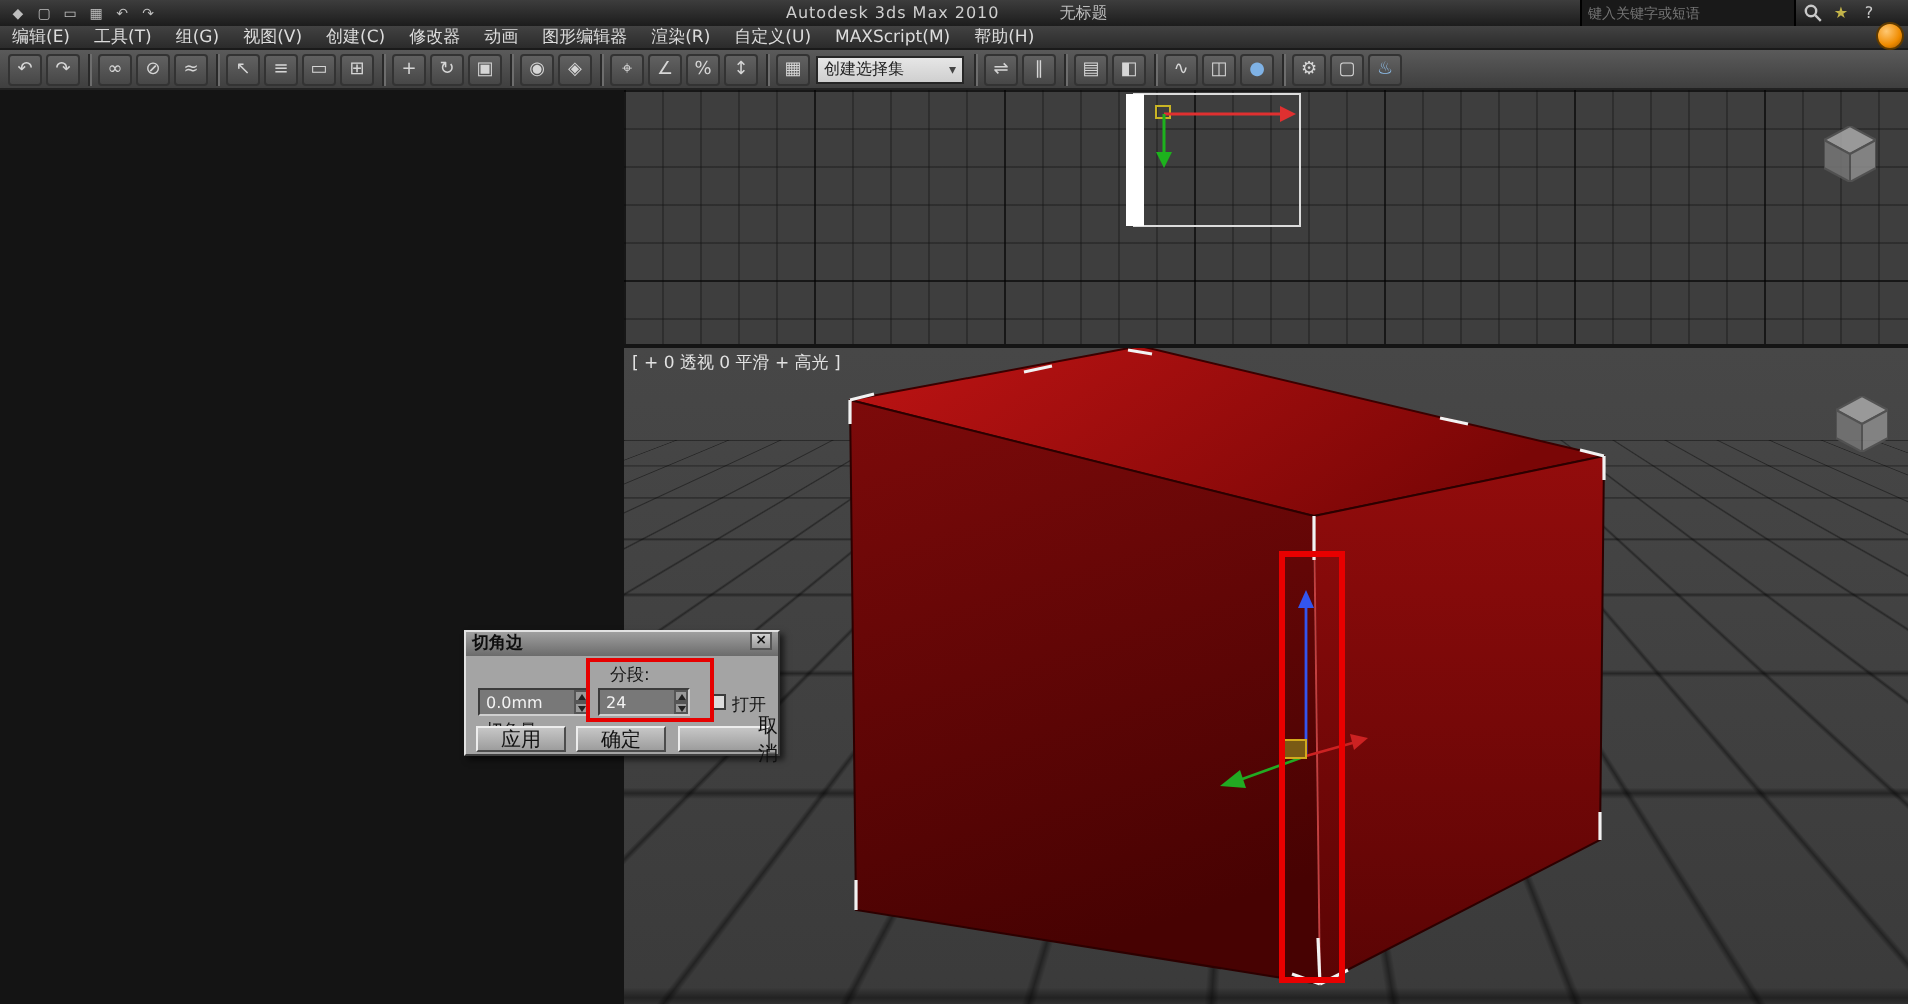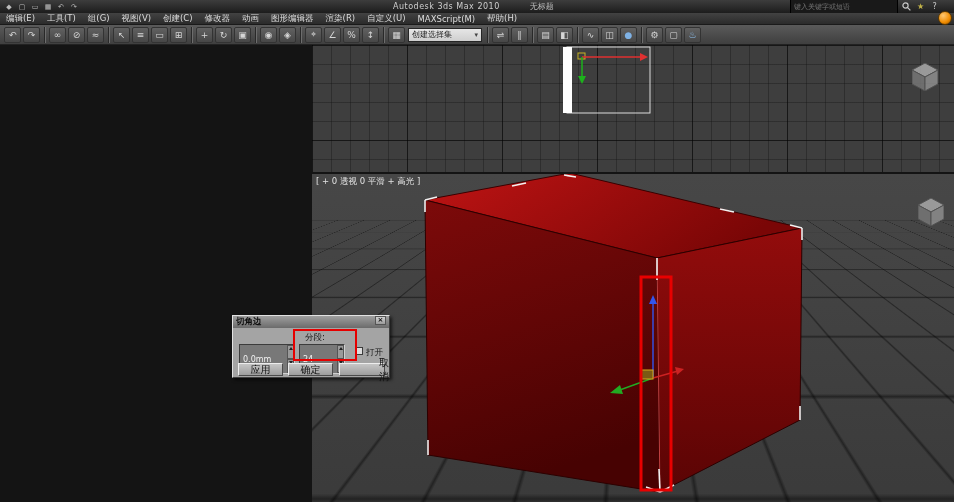--- a/index.html
+++ b/index.html
@@ -97,21 +97,21 @@
     height:12px;background:linear-gradient(#9f9f9f,#6b6b6b);
     display:flex;align-items:flex-start;justify-content:space-between;
     padding:0 3px;font-weight:bold;color:#0d0d0d;
   }
   .dlg-close{
     width:11px;height:9px;background:linear-gradient(#d2d2d2,#9b9b9b);
     border:1px solid #555;font-size:7px;line-height:7px;text-align:center;color:#111;box-sizing:border-box;
   }
   .dlg-label{position:absolute;white-space:nowrap;}
   .spin-field{
-    position:absolute;height:30px;background:#787878;border:1px solid #3c3c3c;
+    position:absolute;height:14px;background:#787878;border:1px solid #3c3c3c;
     border-bottom-color:#cfcfcf;border-right-color:#cfcfcf;
     color:#f2f2f2;font-size:8px;display:flex;align-items:center;padding-left:3px;box-sizing:border-box;
   }
   .spin-btns{position:absolute;right:0;top:0;width:7px;height:100%;display:flex;flex-direction:column;}
   .spin-btn{flex:1;background:#9a9a9a;border:1px solid #555;box-sizing:border-box;position:relative;}
   .spin-btn.up::after,.spin-btn.dn::after{
     content:"";position:absolute;left:1px;border-left:2px solid transparent;border-right:2px solid transparent;
   }
   .spin-btn.up::after{top:1px;border-bottom:3px solid #222;}
   .spin-btn.dn::after{top:1px;border-top:3px solid #222;}

